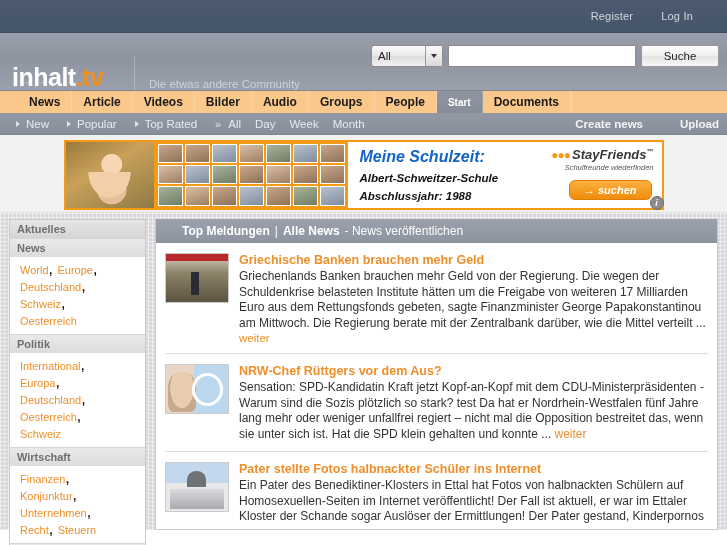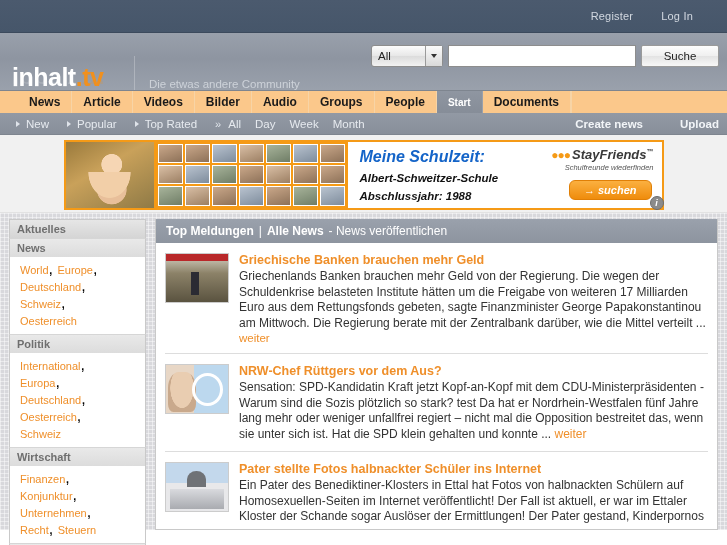--- a/index.html
+++ b/index.html
@@ -196,21 +196,21 @@
 
   
   .content {
     flex: 1; background: #fff;
     border: 1px solid #c9c9c9; border-top: none;
   }
   .content-head {
     height: 24px;
     background: linear-gradient(to bottom,#9aa1ac 0%,#8d949f 100%);
     color:#ffffff; font-size:12px; font-weight:bold;
-    display:flex; align-items:center; padding-left: 10px;
+    display:flex; align-items:center; padding-left: 26px;
   }
   .content-head a { color:#fff; text-decoration:none; }
   .content-head .sep { margin: 0 5px; font-weight: normal; }
 
   .article { display:flex; padding: 10px 9px 0 9px; gap: 10px; }
   .thumb { width: 64px; height: 50px; flex: none; border:1px solid #ccc; overflow:hidden; }
   .t1 {
     background:
       linear-gradient(to bottom, #b9282a 0 14%, rgba(185,40,42,0) 15%),
       linear-gradient(to bottom, #d8d3c6 0%, #8c8268 40%, #5a5340 100%);

